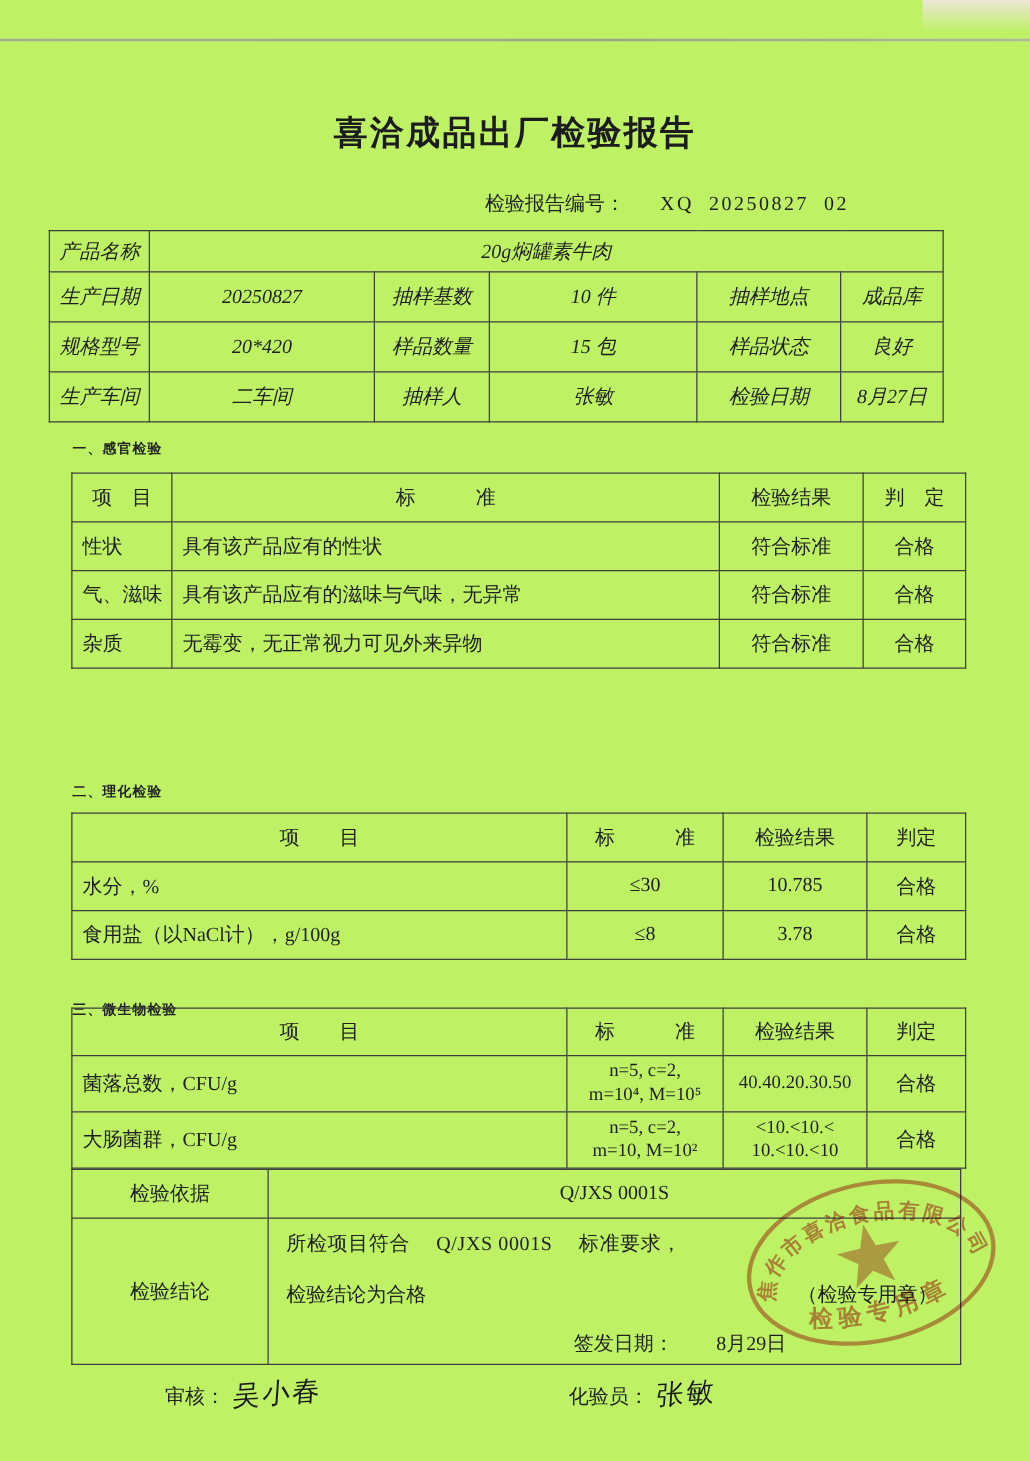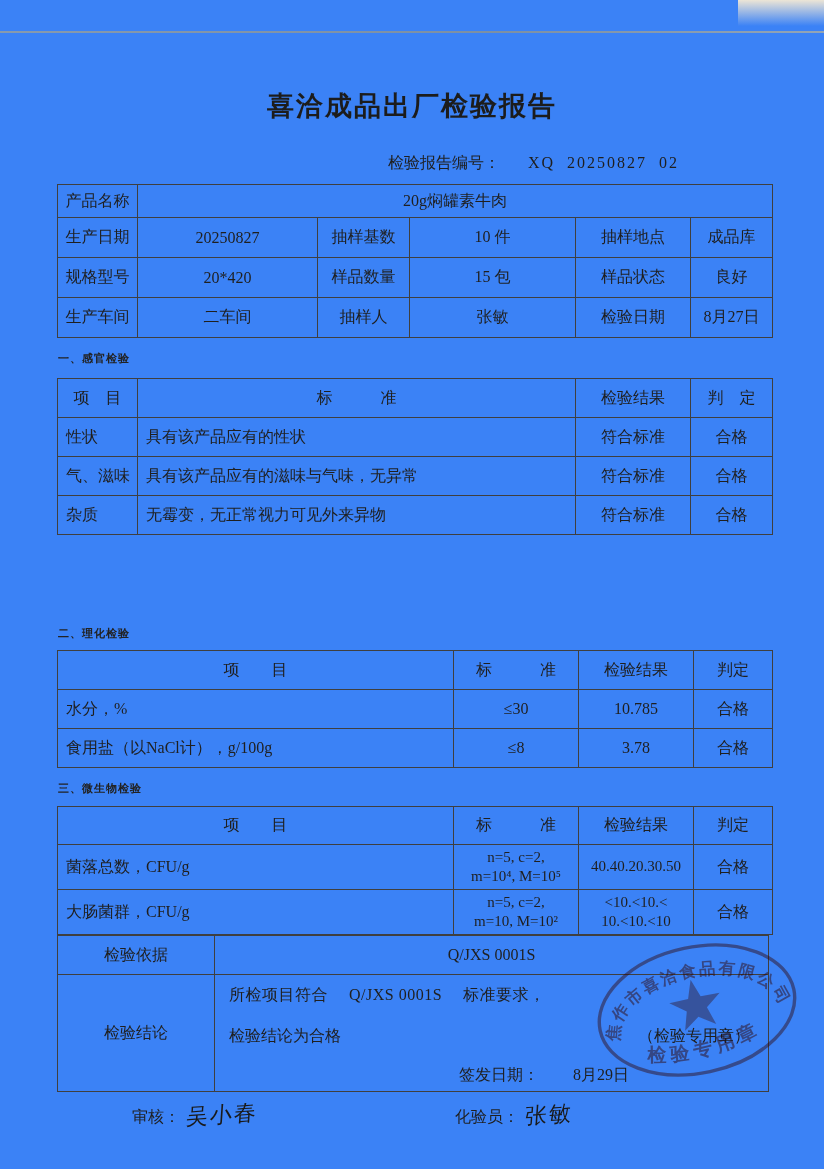--- a/index.html
+++ b/index.html
@@ -1,46 +1,46 @@
 <!DOCTYPE html>
 <html><head>
 <meta charset="utf-8">
 <style>
   * { margin:0; padding:0; box-sizing:border-box; }
   html,body { background:#fbfaf7; }
   .page {
     position:relative; width:824px; height:1169px; margin:0 auto;
-    background:#3b82f6; overflow:hidden;
+    background:#bef264; overflow:hidden;
     font-family:"Liberation Serif","DejaVu Serif",serif;
     color:#1f1f1f;
   }
   .scan-topline { position:absolute; left:0; top:31px; width:824px; height:2px;
     background:linear-gradient(90deg,#9aa09b,#8d938e 60%,#a8ada6); opacity:.8; }
   .scan-smudge { position:absolute; right:0; top:0; width:86px; height:26px;
     background:linear-gradient(180deg,#ece5d6,rgba(236,229,214,0)); }
   .title { position:absolute; left:0; top:88px; width:100%; text-align:center;
     font-family:"Liberation Sans","DejaVu Sans",sans-serif;
     font-weight:700; font-size:27px; letter-spacing:2px; color:#1c1c1c; }
   .report-no { position:absolute; left:388px; top:153px; font-size:16px;
     display:flex; align-items:baseline; }
   .report-no .val { white-space:pre; margin-left:28px; letter-spacing:2px;
     font-family:"Liberation Serif","DejaVu Serif",serif; }
 
   table { border-collapse:collapse; table-layout:fixed; position:absolute; }
   td { border:1px solid #3f3f3f; font-size:16px; vertical-align:middle;
        text-align:center; overflow:hidden; padding:2px 4px; }
   td.left { text-align:left; padding-left:8px; }
 
-  .info-table  { left:57px; top:184px; width:715px; }
+  .info-table  { left:39px; top:184px; width:715px;font-style:italic; }
   .info-table tr { height:40px; }
   .info-table tr.r0 { height:33px; }
 
   .section-heading { position:absolute; left:58px; font-weight:700;
     font-size:11px; letter-spacing:1px; color:#222; }
-  .sh1 { top:351px; } .sh2 { top:626px;text-align:right; } .sh3 { top:781px;font-family:Liberation Mono, monospace; }
+  .sh1 { top:351px; } .sh2 { top:626px;text-align:right; } .sh3 { top:800px;font-family:Liberation Mono, monospace; }
 
   .sensory-table { left:57px; top:378px; width:715px; }
   .sensory-table tr { height:39px; }
 
   .phys-table { left:57px; top:650px; width:715px; }
   .phys-table tr { height:39px; }
 
   .micro-table { left:57px; top:806px; width:715px; }
   .micro-table tr.hd { height:38px; }
   .micro-table tr.dr { height:45px; }

